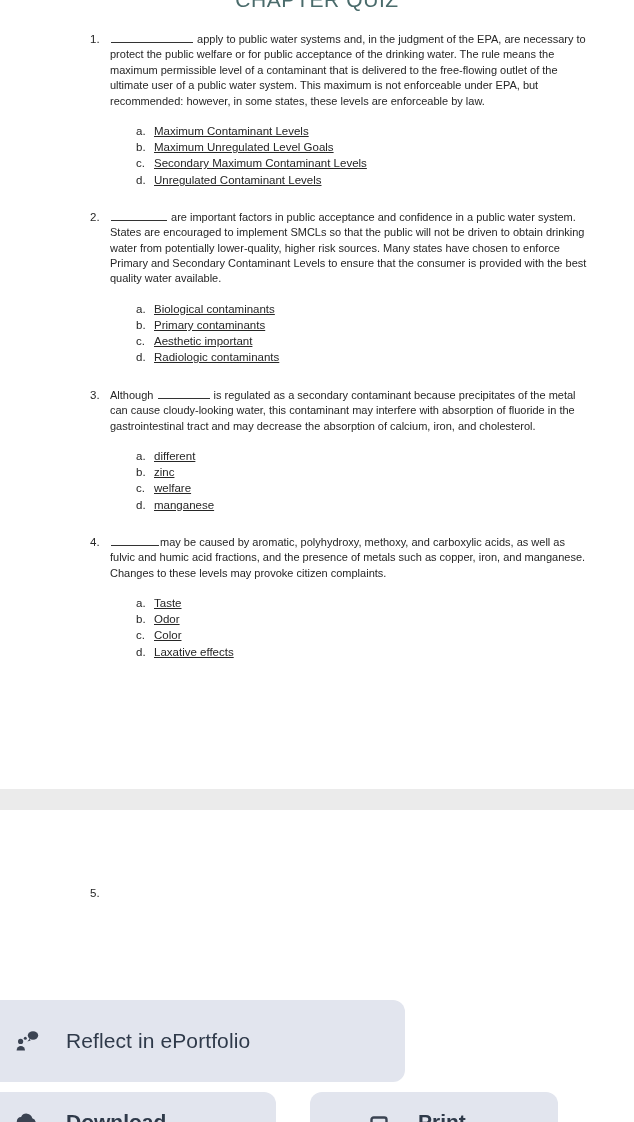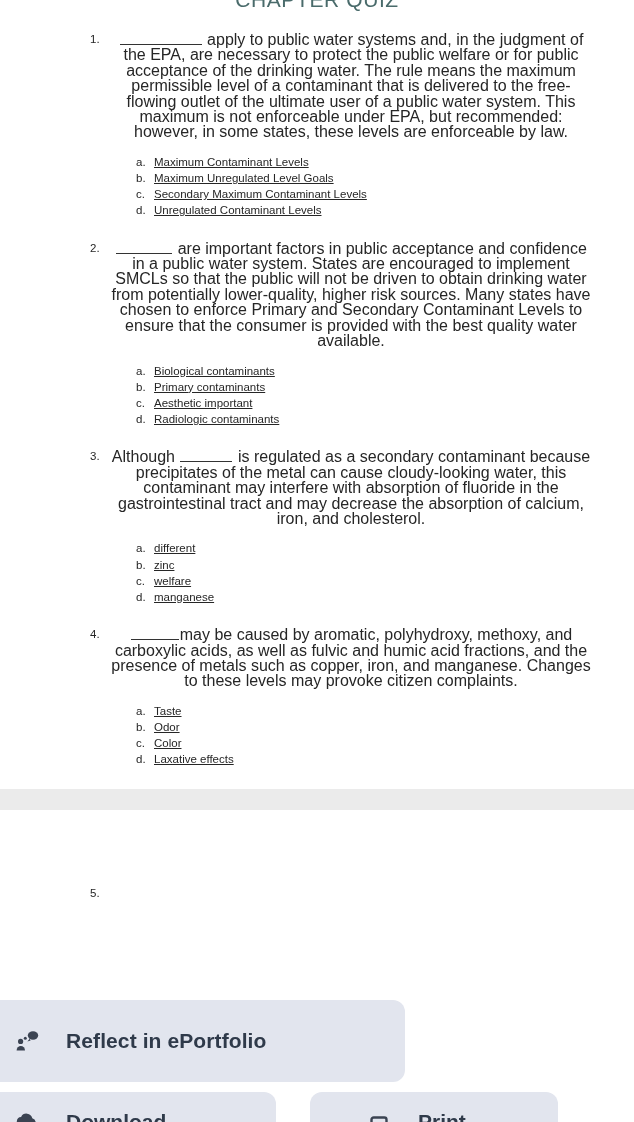--- a/index.html
+++ b/index.html
@@ -57,24 +57,24 @@
   }
   .q-num {
     width: 20px;
     flex: 0 0 20px;
     font-size: 11.5px;
     line-height: 15.4px;
     color: #262626;
   }
   .q-text {
     flex: 1 1 auto;
-    font-size: 16px;
+    font-size: 11px;
     line-height: 15.4px;
     color: #262626;
-    text-align: center;
+    text-align: left;
   }
   .blank {
     display: inline-block;
     border-bottom: 1px solid #333;
     height: 10px;
     vertical-align: baseline;
     margin: 0 1px;
   }
 
   .options {
@@ -124,21 +124,21 @@
     height: 82px;
     background: #e2e5ee;
     border-radius: 0 12px 12px 0;
     display: flex;
     align-items: center;
     padding-left: 14px;
     box-sizing: border-box;
   }
   .panel-reflect .ptext {
     font-size: 21px;
-    font-weight: 700;
+    font-weight: 400;
     color: #2f3a4a;
     margin-left: 26px;
     letter-spacing: 0.1px;
   }
 
   .panel-download {
     position: absolute;
     left: 0;
     top: 1092px;
     width: 276px;

